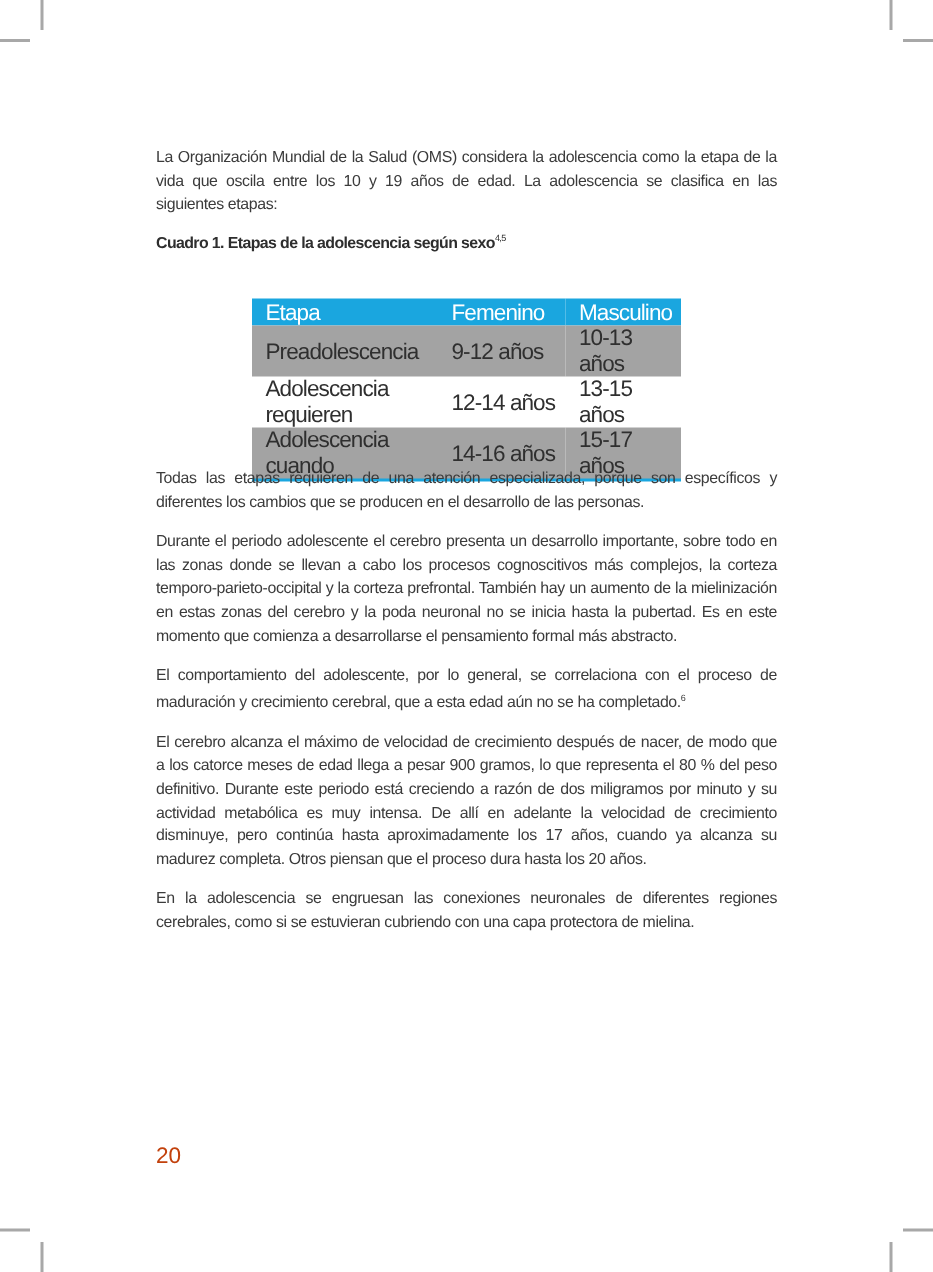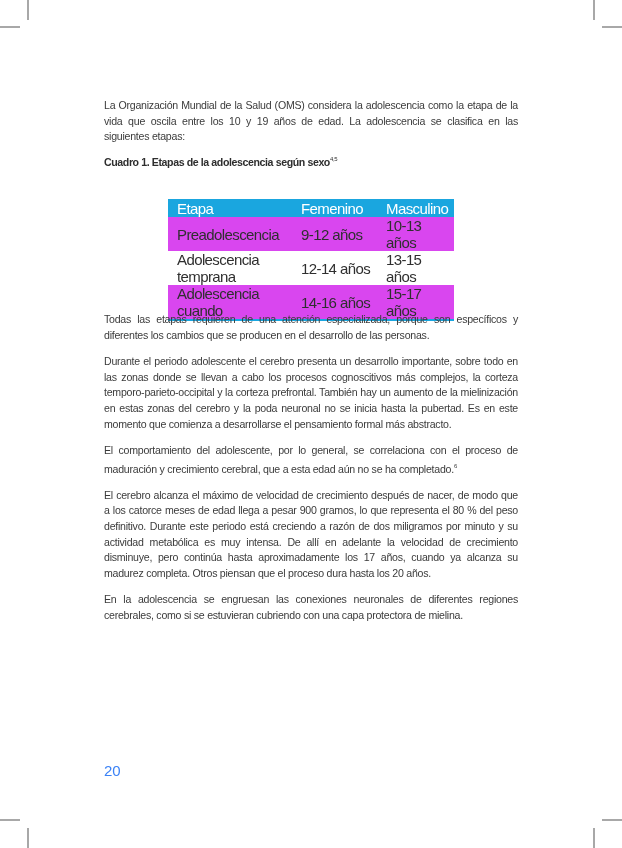--- a/index.html
+++ b/index.html
@@ -25,26 +25,26 @@
   table.stages {
     position: absolute; left: 168px; top: 199px; width: 286px; border-collapse: collapse;
     font-size: 15px; letter-spacing: -0.6px; color: #2f2f2f;
     border-bottom: 2px solid #1aa6df;
   }
   table.stages th {
     background: #1aa6df; color: #ffffff; font-weight: normal; text-align: left;
     height: 18px; padding: 0 0 0 9px;
   }
   table.stages td { height: 19px; padding: 0 0 0 9px; }
-  table.stages tr.shade td { background: #d946ef; }
+  table.stages tr.shade td { background: #a3a3a3; }
   table.stages .c1 { width: 115px; }
   table.stages .c2 { width: 76px; }
 
   .pagenum {
-    position: absolute; left: 104px; top: 762px; font-size: 15px; color: #3b82f6;
+    position: absolute; left: 104px; top: 762px; font-size: 15px; color: #c2410c;
   }
 </style>
 </head>
 <body>
 
 <div class="crop v" style="left:27px; top:0;"></div>
 <div class="crop h" style="left:0; top:26px;"></div>
 <div class="crop v" style="left:593px; top:0;"></div>
 <div class="crop h" style="left:602px; top:26px;"></div>
 <div class="crop h" style="left:0; top:819px;"></div>
@@ -65,21 +65,21 @@
       <th>Masculino</th>
     </tr>
   </thead>
   <tbody>
     <tr class="shade">
       <td>Preadolescencia</td>
       <td>9-12 años</td>
       <td>10-13 años</td>
     </tr>
     <tr>
-      <td>Adolescencia temprana</td>
+      <td>Adolescencia requieren</td>
       <td>12-14 años</td>
       <td>13-15 años</td>
     </tr>
     <tr class="shade">
       <td>Adolescencia cuando</td>
       <td>14-16 años</td>
       <td>15-17 años</td>
     </tr>
   </tbody>
 </table>

